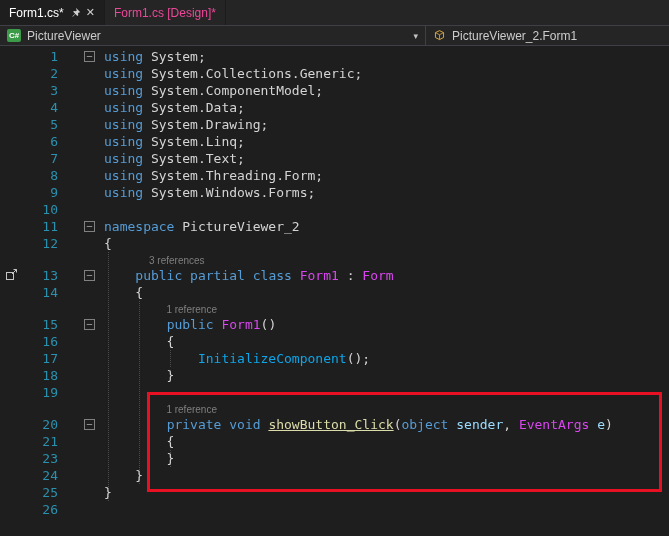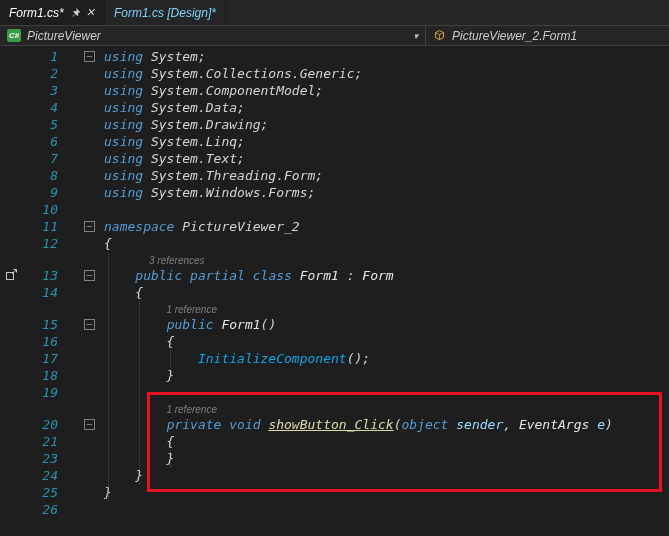--- a/index.html
+++ b/index.html
@@ -1,21 +1,21 @@
 <!DOCTYPE html>
 <html><head>
 <meta charset="utf-8">
 <style>
   html,body{margin:0;padding:0;background:#1E1E1E;}
   #screen{position:relative;width:669px;height:519px;background:#1E1E1E;overflow:hidden;
-          font-family:"Liberation Sans",sans-serif;font-style:italic;}
+          font-family:"Liberation Sans",sans-serif;}
 
   
   .tabbar{position:absolute;top:0;left:0;right:0;height:25px;background:#252526;display:flex;align-items:stretch;}
-  .tab{display:flex;align-items:center;gap:6px;padding:0 9px;font-size:12px;color:#7dd3fc;
+  .tab{display:flex;align-items:center;gap:6px;padding:0 9px;font-size:12px;color:#ec4899;
        border-right:1px solid #1B1B1C;cursor:default;}
   .tab.active{background:#1E1E1E;color:#FFFFFF;}
   .tab .pin,.tab .close{display:flex;align-items:center;color:#CFCFCF;font-size:11px;line-height:1;}
   .tab .close{margin-left:-1px;}
 
   
   .navbar{position:absolute;top:25px;left:0;right:0;height:21px;background:#252526;
           border-top:1px solid #3F3F46;border-bottom:1px solid #3F3F46;box-sizing:border-box;display:flex;}
   .nav-half{display:flex;align-items:center;gap:6px;padding:0 7px;font-size:12px;color:#CCCCCC;min-width:0;}
   .nav-half.left{width:426px;border-right:1px solid #3F3F46;box-sizing:border-box;}
@@ -31,21 +31,21 @@
   .rows{position:relative;z-index:1;padding-top:2px;}
   .row{display:flex;height:17px;line-height:17px;white-space:pre;}
   .row.lensrow{height:15px;line-height:15px;}
   .lnum{width:58px;flex:none;text-align:right;color:#2B91AF;}
   .foldcol{width:46px;flex:none;display:flex;align-items:center;padding-left:26px;box-sizing:border-box;}
   .foldbox{width:9px;height:9px;border:1px solid #808080;color:#C8C8C8;background:#1E1E1E;
            display:flex;align-items:center;justify-content:center;font-size:9px;line-height:1;}
   .codetext{white-space:pre;}
   .tk-kw{color:#569CD6}
   .tk-pl{color:#D4D4D4}
-  .tk-ty{color:#e5e5e5}
+  .tk-ty{color:#d946ef}
   .tk-me{color:#0ea5e9}
   .tk-meu{color:#DCDCAA;text-decoration:underline;}
   .tk-pa{color:#9CDCFE}
   .lens-label{color:#7F7F7F;font-size:10px;font-family:"Liberation Sans",sans-serif;display:inline-block;}
 
   
   .guide{position:absolute;width:0;border-left:1px dotted #4B4B4B;z-index:0;}
   .guide-a{left:108px;top:206px;height:249px;}
   .guide-b{left:139px;top:255px;height:183px;}
   .guide-c{left:170px;top:304px;height:17px;}

